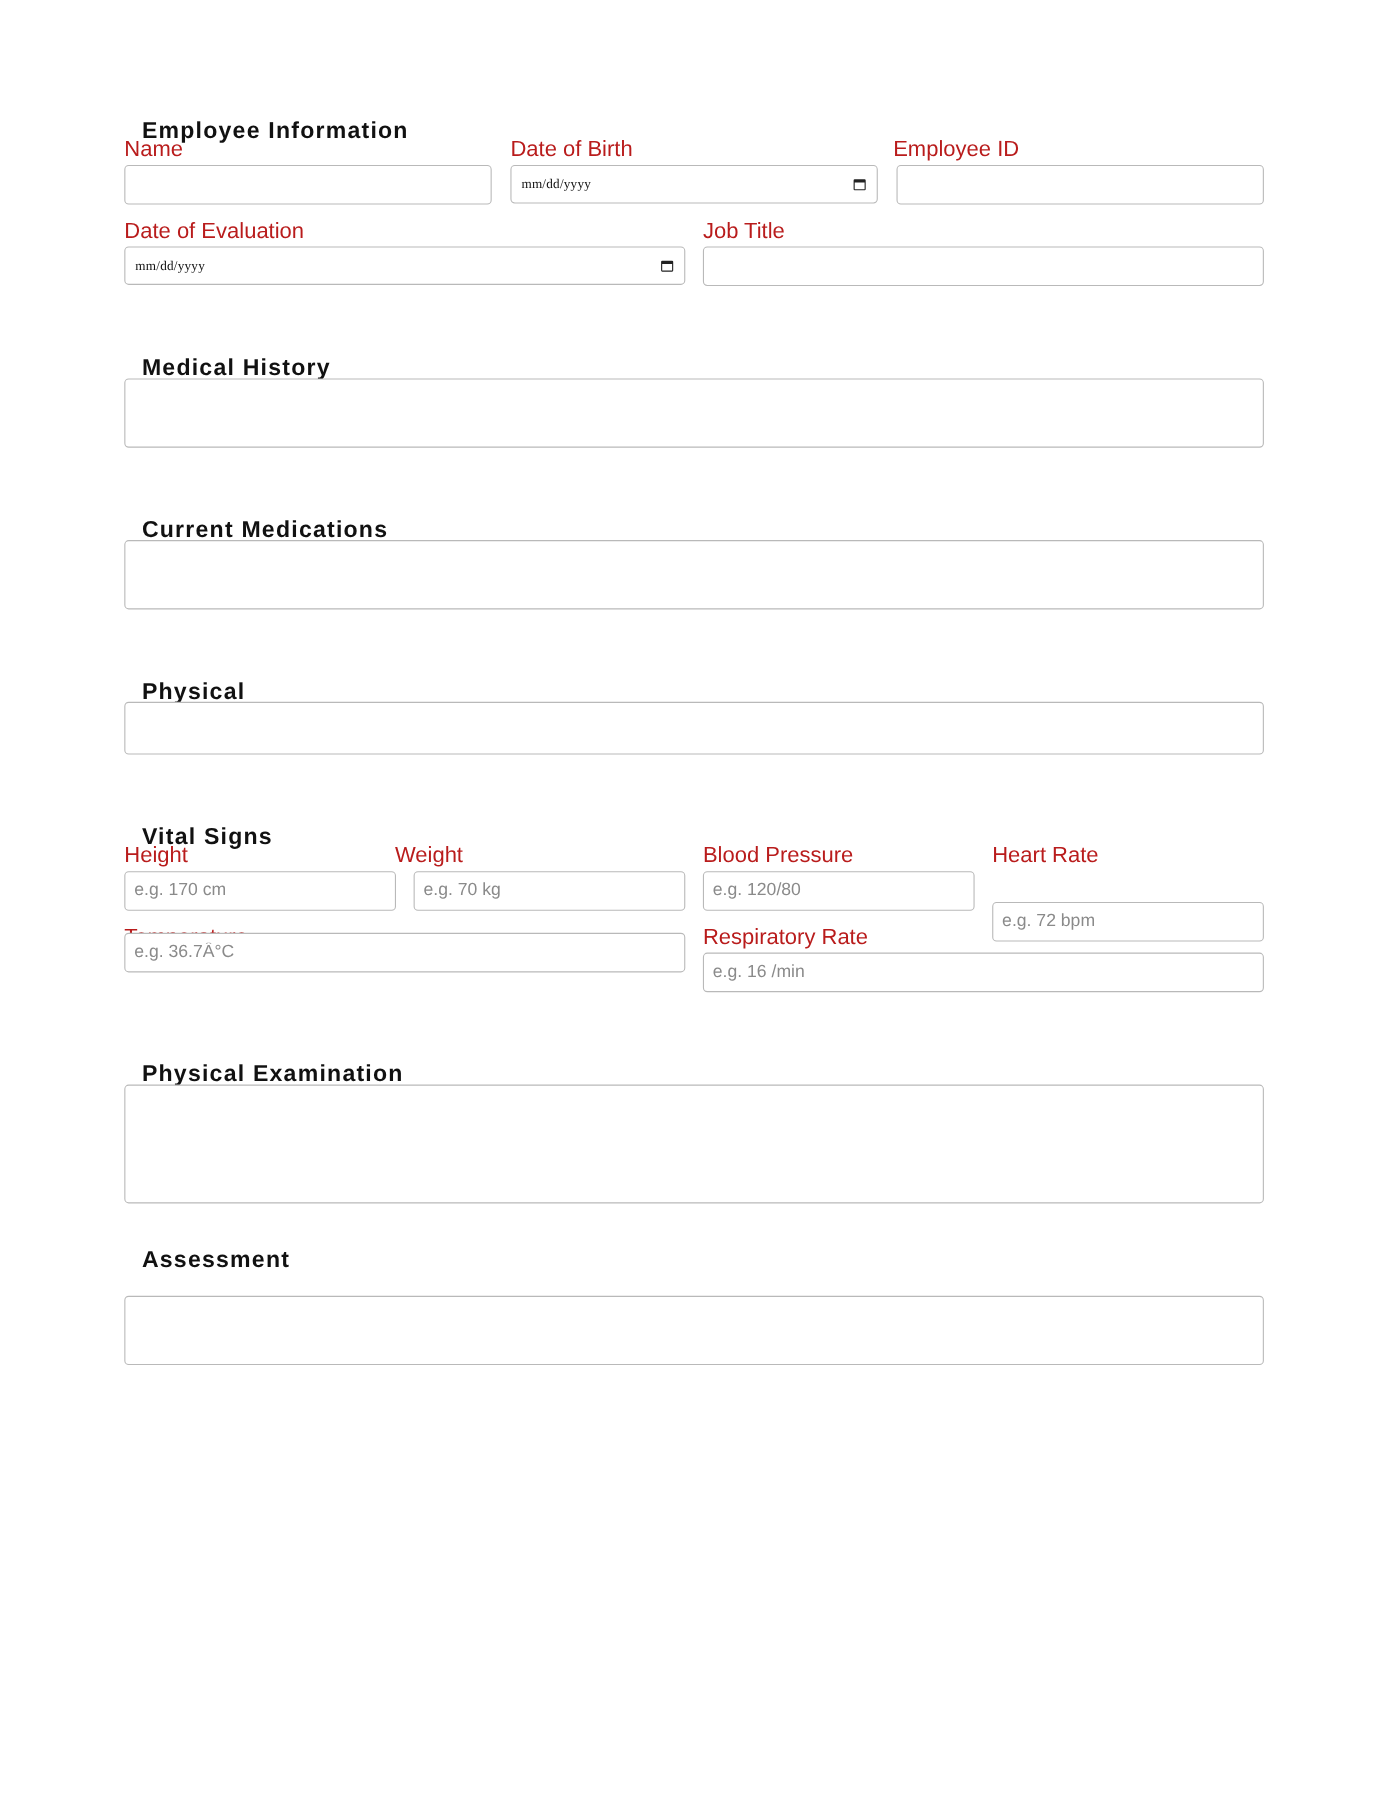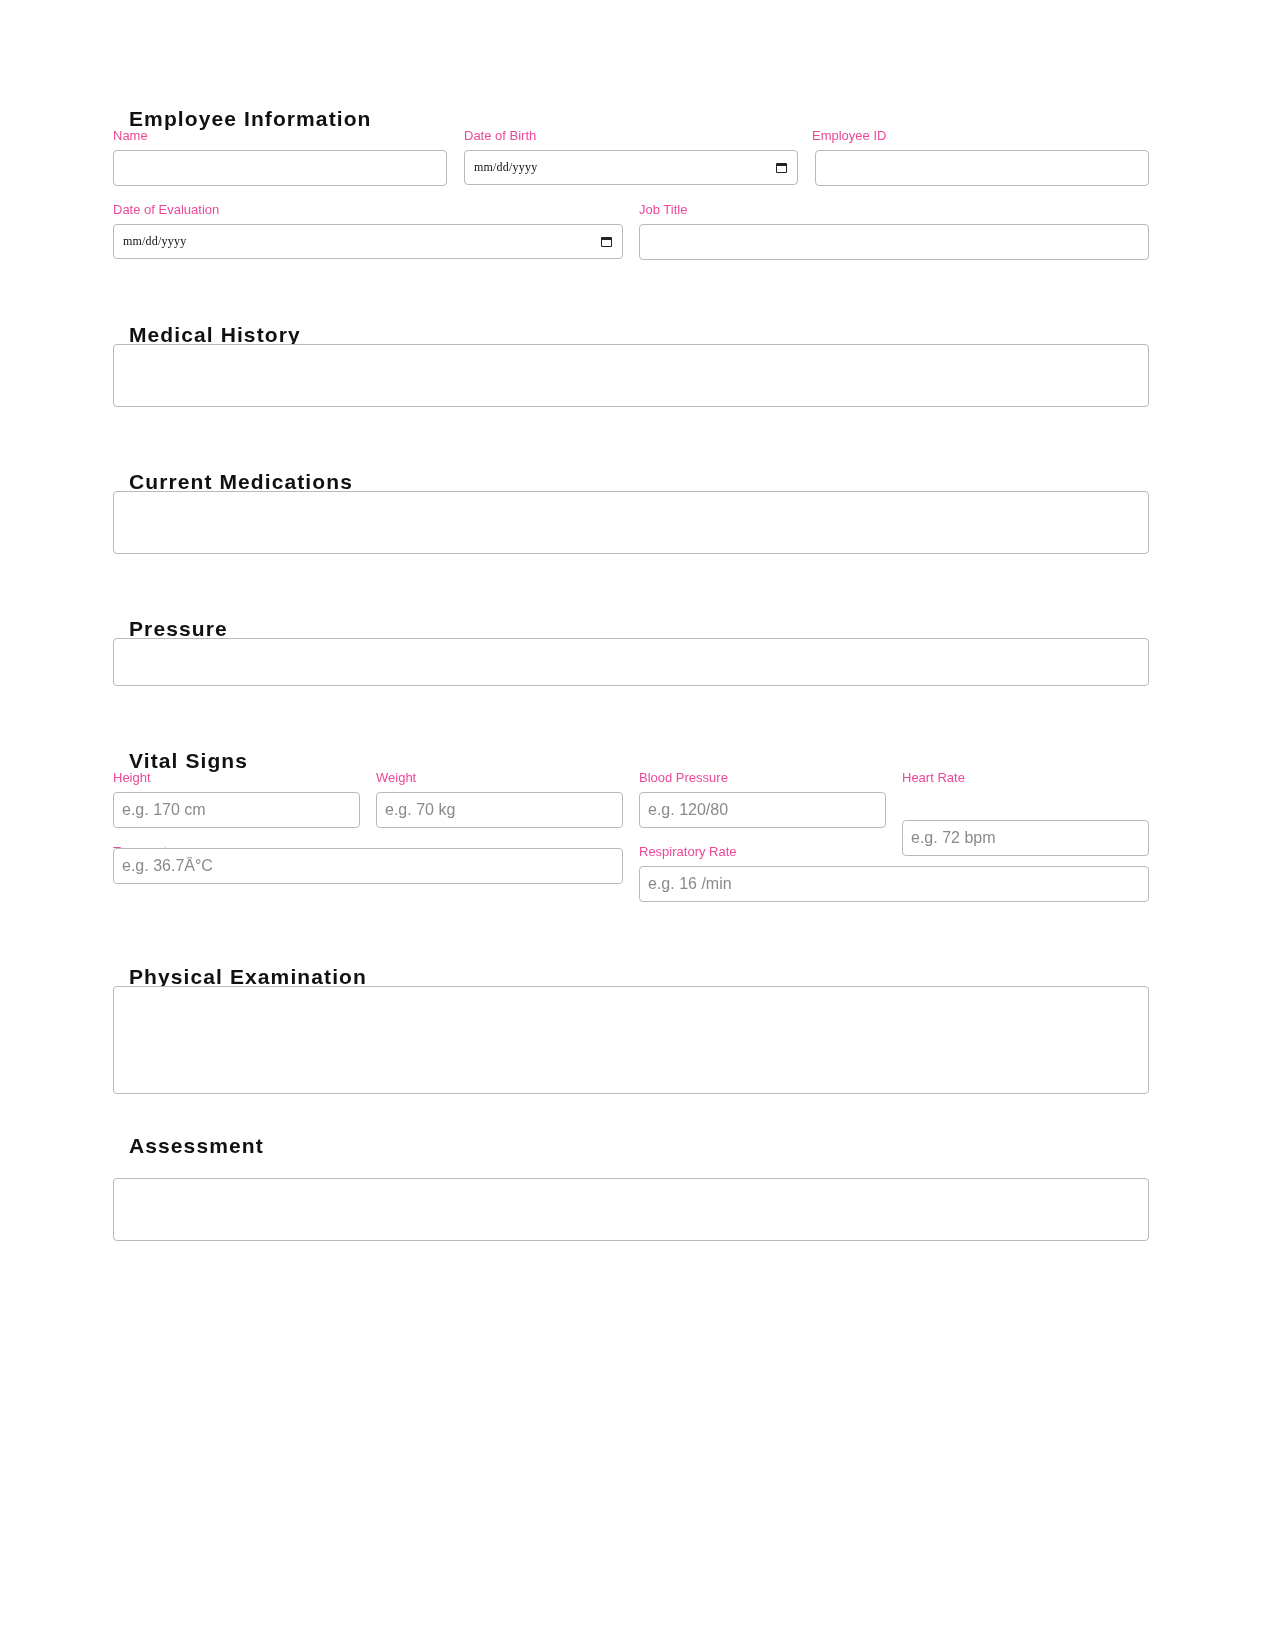--- a/index.html
+++ b/index.html
@@ -2,21 +2,21 @@
 <html><head>
   <meta charset="utf-8">
   <style>
     html, body { margin: 0; padding: 0; background: #ffffff; }
     body { width: 1263px; height: 1634px; position: relative; overflow: hidden;
            font-family: "Liberation Sans", sans-serif; color: #111; }
     .viewport { position: absolute; left: 0; top: 0; width: 1263px; height: 1298px; overflow: hidden; }
     .form { position: absolute; left: 113px; top: 0; width: 1036px; }
     h2.section-title { margin: 16px; font-size: 21px; font-weight: bold; letter-spacing: 1.1px;
                        line-height: 24px; color: #111; position: absolute; left: 0; }
-    label.field-label { position: absolute; font-size: 13px; line-height: 18px; color: #ec4899; text-align: center; }
+    label.field-label { position: absolute; font-size: 20px; line-height: 18px; color: #b91c1c; text-align: center; }
     .box { position: absolute; box-sizing: border-box; border: 1.3px solid #b9b9b9; border-radius: 4px;
            background: #fff; font-family: "Liberation Sans", sans-serif; font-size: 16px; color: #111; }
     input.box { padding: 4px 8px; outline: none; }
     input.box::placeholder { color: #8a8a8a; }
     textarea.box { resize: none; padding: 8px; outline: none; }
     .date { display: flex; align-items: center; justify-content: space-between; padding: 0 10px 0 9px; }
     .date-text { font-family: Liberation Serif, serif; font-size: 12px; color: #111; letter-spacing: 0.2px; }
     .cal-icon { width: 11px; height: 10px; box-sizing: border-box; border: 1.6px solid #222; border-top-width: 3px; border-radius: 1px; }
   </style>
 </head>
@@ -47,29 +47,29 @@
 
   <label class="field-label" style="left:526px; top:201px">Job Title</label>
   <input class="box" type="text" style="left: 526px; top: 224px; width: 510px; height: 36px;">
 
   <h2 class="section-title" style="top:307px">Medical History</h2>
   <textarea class="box" style="left: 0px; top: 344px; width: 1036px; height: 63px;"></textarea>
 
   <h2 class="section-title" style="top:454px">Current Medications</h2>
   <textarea class="box" style="left: 0px; top: 491px; width: 1036px; height: 63px;"></textarea>
 
-  <h2 class="section-title" style="top:601px">Pressure</h2>
+  <h2 class="section-title" style="top:601px">Physical</h2>
   <input class="box" type="text" style="left: 0px; top: 638px; width: 1036px; height: 48px;">
 
   <h2 class="section-title" style="top:733px">Vital Signs</h2>
 
   <label class="field-label" style="left:0; top:769px">Height</label>
   <input class="box" type="text" style="left: 0px; top: 792px; width: 247px; height: 36px;" placeholder="e.g. 170 cm">
 
-  <label class="field-label" style="left:263px; top:769px">Weight</label>
+  <label class="field-label" style="left:246px; top:769px">Weight</label>
   <input class="box" type="text" style="left: 263px; top: 792px; width: 247px; height: 36px;" placeholder="e.g. 70 kg">
 
   <label class="field-label" style="left:526px; top:769px">Blood Pressure</label>
   <input class="box" type="text" style="left: 526px; top: 792px; width: 247px; height: 36px;" placeholder="e.g. 120/80">
 
   <label class="field-label" style="left:789px; top:769px">Heart Rate</label>
   <input class="box" type="text" style="left: 789px; top: 792px; width: 247px; height: 36px; margin-top: 28px;" placeholder="e.g. 72 bpm">
 
   <label class="field-label" style="left:0; top:843px">Temperature</label>
   <input class="box" type="text" style="left: 0px; top: 848px; width: 510px; height: 36px;" placeholder="e.g. 36.7Â°C">

